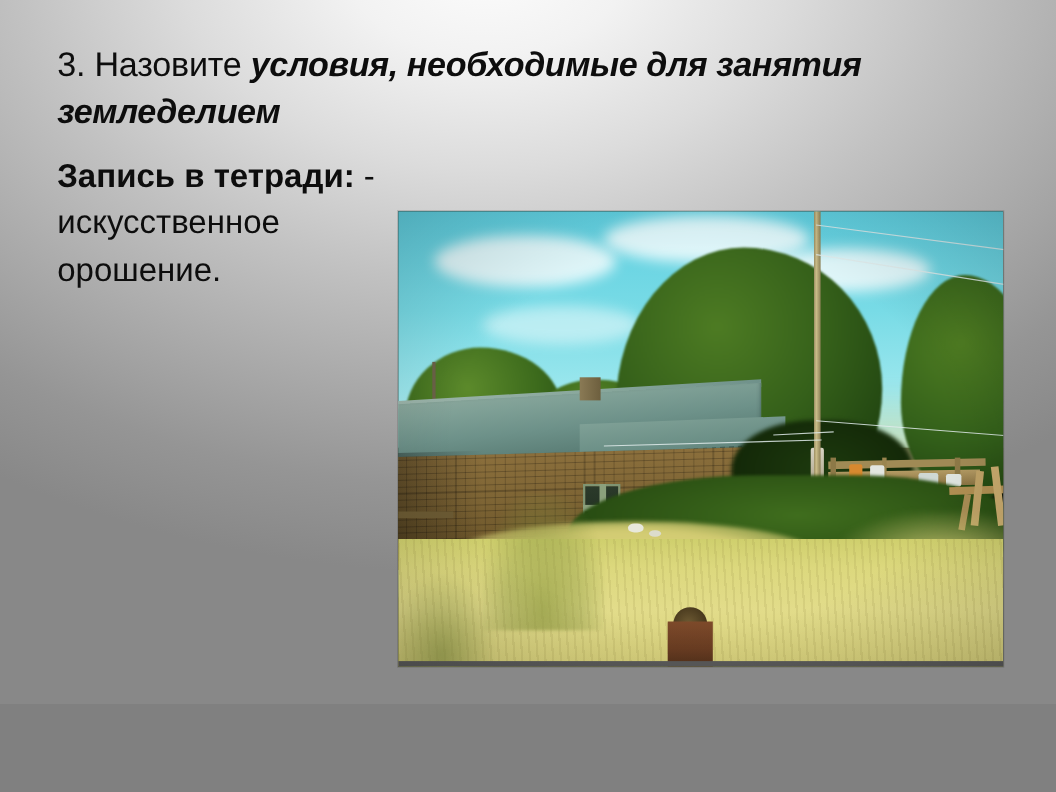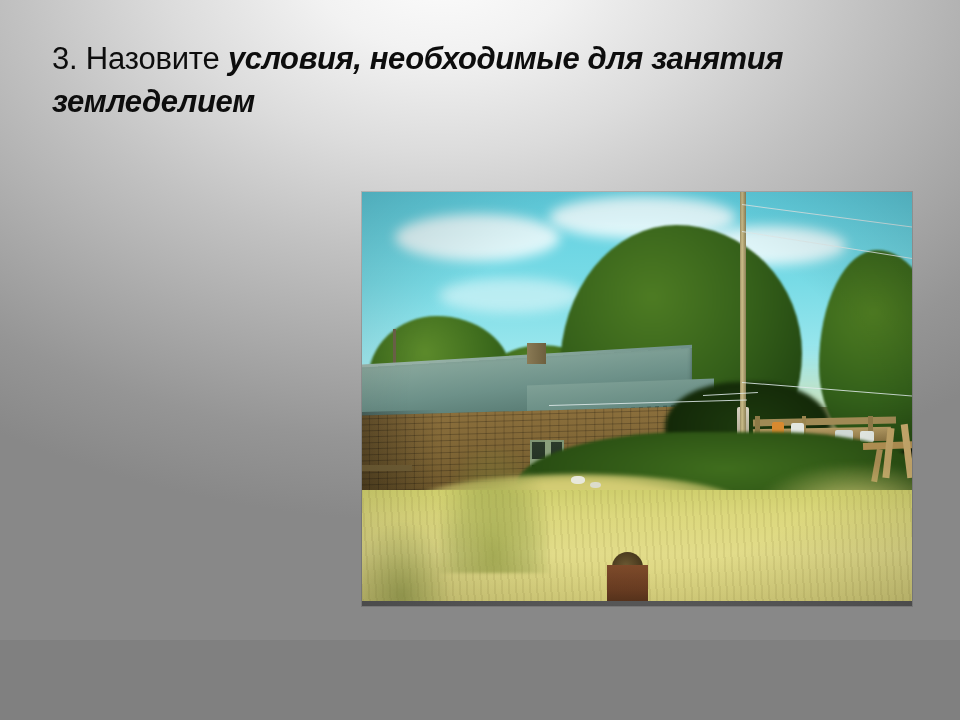--- a/index.html
+++ b/index.html
@@ -288,20 +288,21 @@
 </style>
 </head>
 <body>
 
 <div id="slide">
 
   <div id="text-block">
 
     <p class="heading"><span>3. Назовите </span><span class="em">условия, необходимые для занятия земледелием</span></p>
 
+    <p class="body-text"><span class="lead">Запись в тетради:</span><span> - искусственное орошение.</span></p>
 
   </div>
 
   <div id="photo">
     <div class="layer sky">
       <div class="cloud" style="left:6%;top:10%;width:30%;height:22%;"></div>
       <div class="cloud" style="left:34%;top:2%;width:34%;height:20%;"></div>
       <div class="cloud" style="left:60%;top:16%;width:28%;height:18%;"></div>
       <div class="cloud" style="left:14%;top:40%;width:26%;height:16%;opacity:.6;"></div>
       <div class="cloud" style="left:46%;top:46%;width:30%;height:14%;opacity:.5;"></div>

